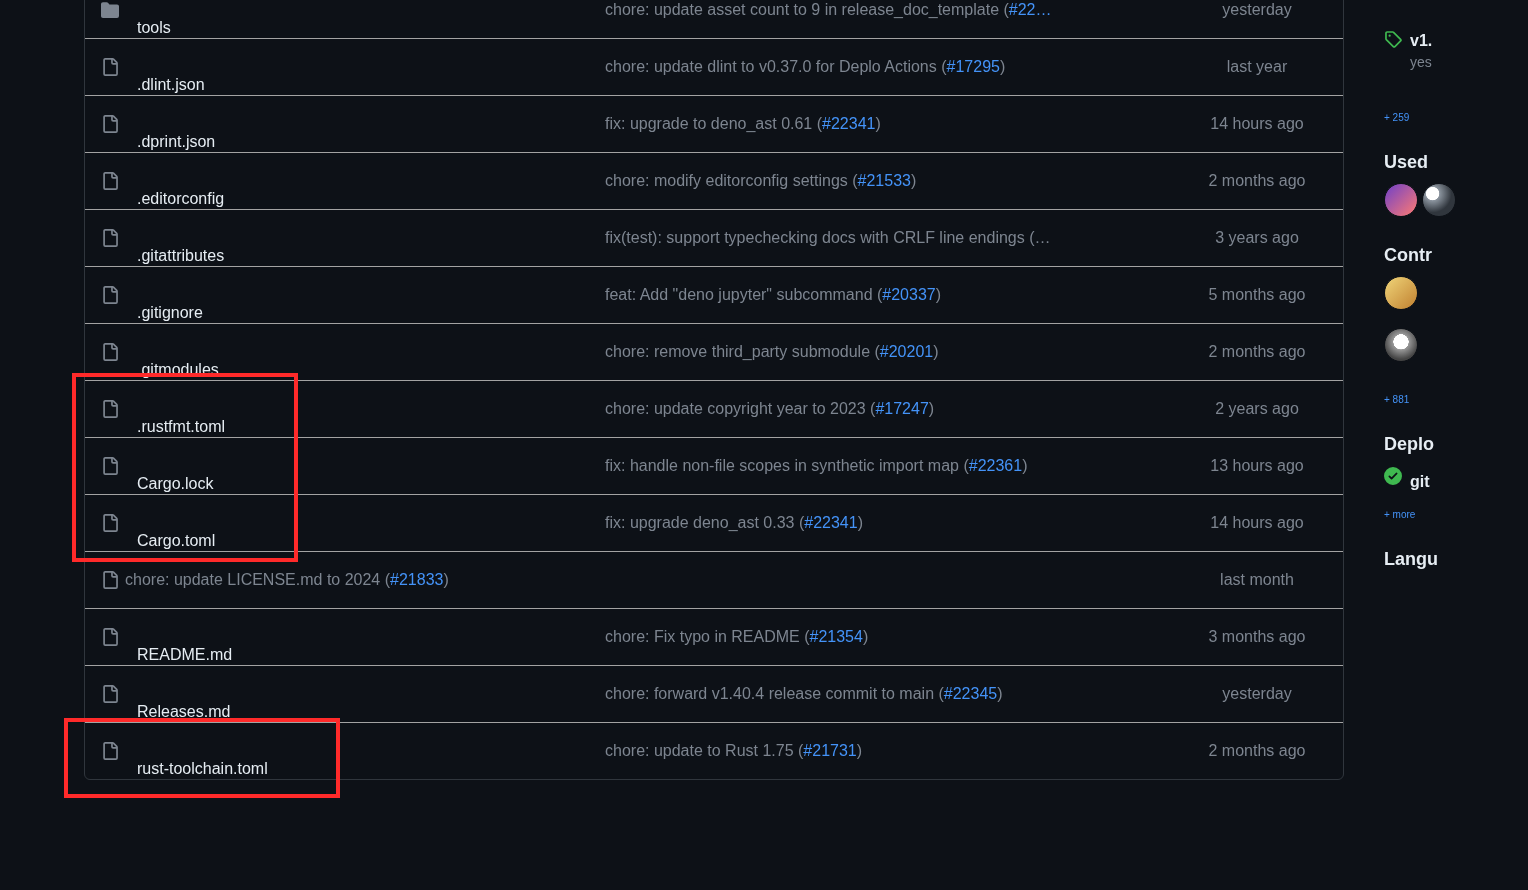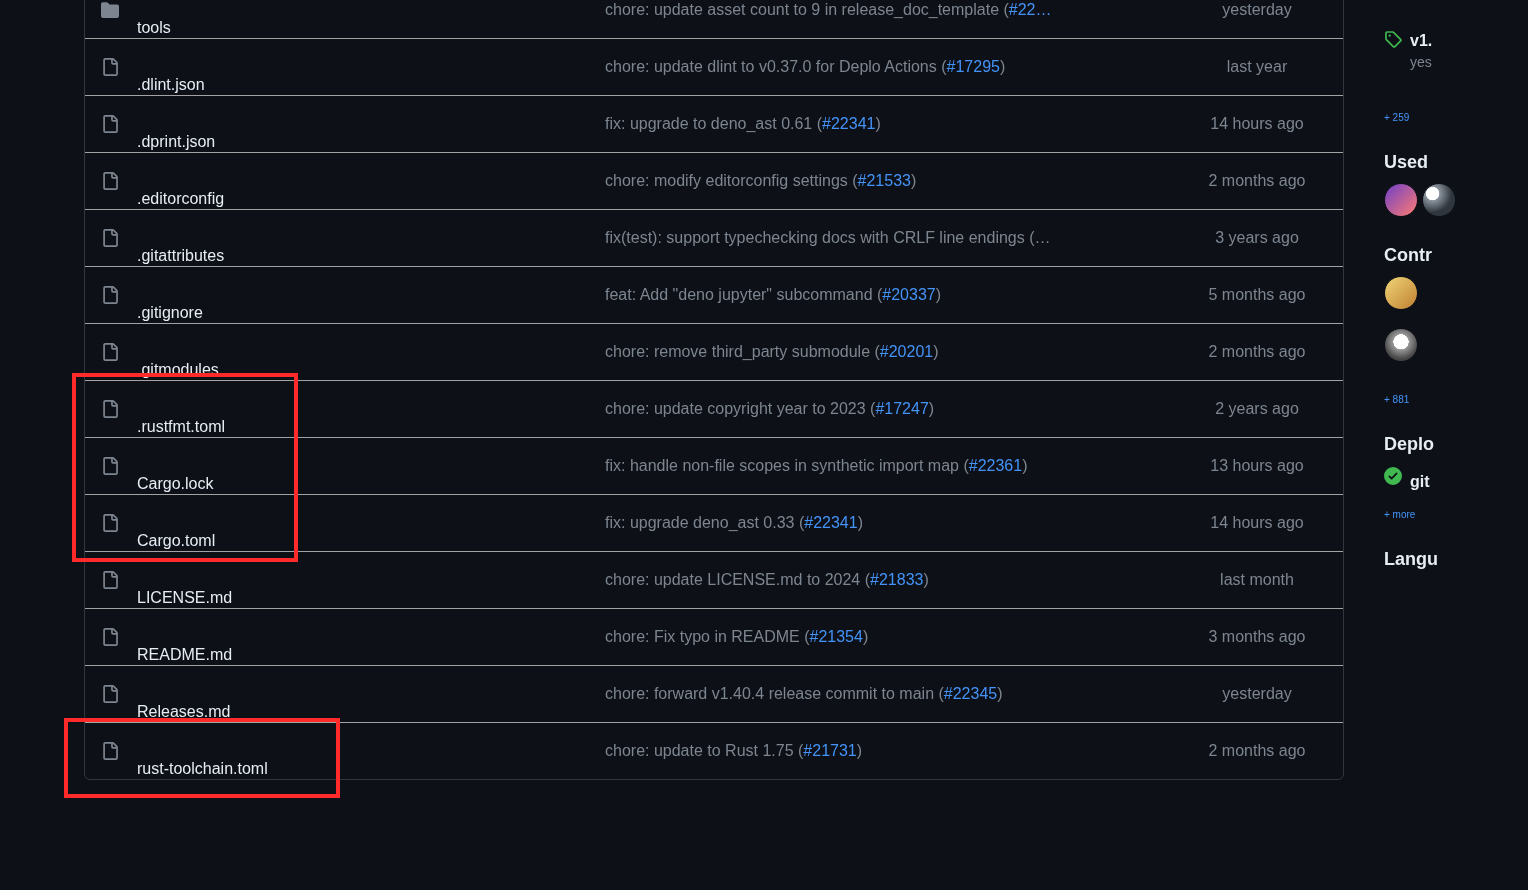--- a/index.html
+++ b/index.html
@@ -199,21 +199,20 @@
       <div class="name-cell"><a>Cargo.toml</a></div>
       <div class="commit-cell"><a class="msg">fix: upgrade deno_ast 0.33 (</a><a class="issue">#22341</a><span>)</span></div>
       <div class="age-cell">14 hours ago</div>
     </div>
     <div class="file-row">
       <div class="icon-cell">
         <svg viewBox="0 0 16 16">
           <path d="M2 1.75C2 .784 2.784 0 3.75 0h6.586c.464 0 .909.184 1.237.513l2.914 2.914c.329.328.513.773.513 1.237v9.586A1.75 1.75 0 0113.25 16h-9.5A1.75 1.75 0 012 14.25V1.75zm1.75-.25a.25.25 0 00-.25.25v12.5c0 .138.112.25.25.25h9.5a.25.25 0 00.25-.25V6h-2.75A1.75 1.75 0 019 4.25V1.5H3.75zm6.75.062V4.25c0 .138.112.25.25.25h2.688a.252.252 0 00-.011-.013l-2.914-2.914a.272.272 0 00-.013-.011z"></path>
         </svg>
       </div>
-      <div class="name-cell"><a>LICENSE.md</a></div>
       <div class="commit-cell"><a class="msg">chore: update LICENSE.md to 2024 (</a><a class="issue">#21833</a><span>)</span></div>
       <div class="age-cell">last month</div>
     </div>
     <div class="file-row">
       <div class="icon-cell">
         <svg viewBox="0 0 16 16">
           <path d="M2 1.75C2 .784 2.784 0 3.75 0h6.586c.464 0 .909.184 1.237.513l2.914 2.914c.329.328.513.773.513 1.237v9.586A1.75 1.75 0 0113.25 16h-9.5A1.75 1.75 0 012 14.25V1.75zm1.75-.25a.25.25 0 00-.25.25v12.5c0 .138.112.25.25.25h9.5a.25.25 0 00.25-.25V6h-2.75A1.75 1.75 0 019 4.25V1.5H3.75zm6.75.062V4.25c0 .138.112.25.25.25h2.688a.252.252 0 00-.011-.013l-2.914-2.914a.272.272 0 00-.013-.011z"></path>
         </svg>
       </div>
       <div class="name-cell"><a>README.md</a></div>

